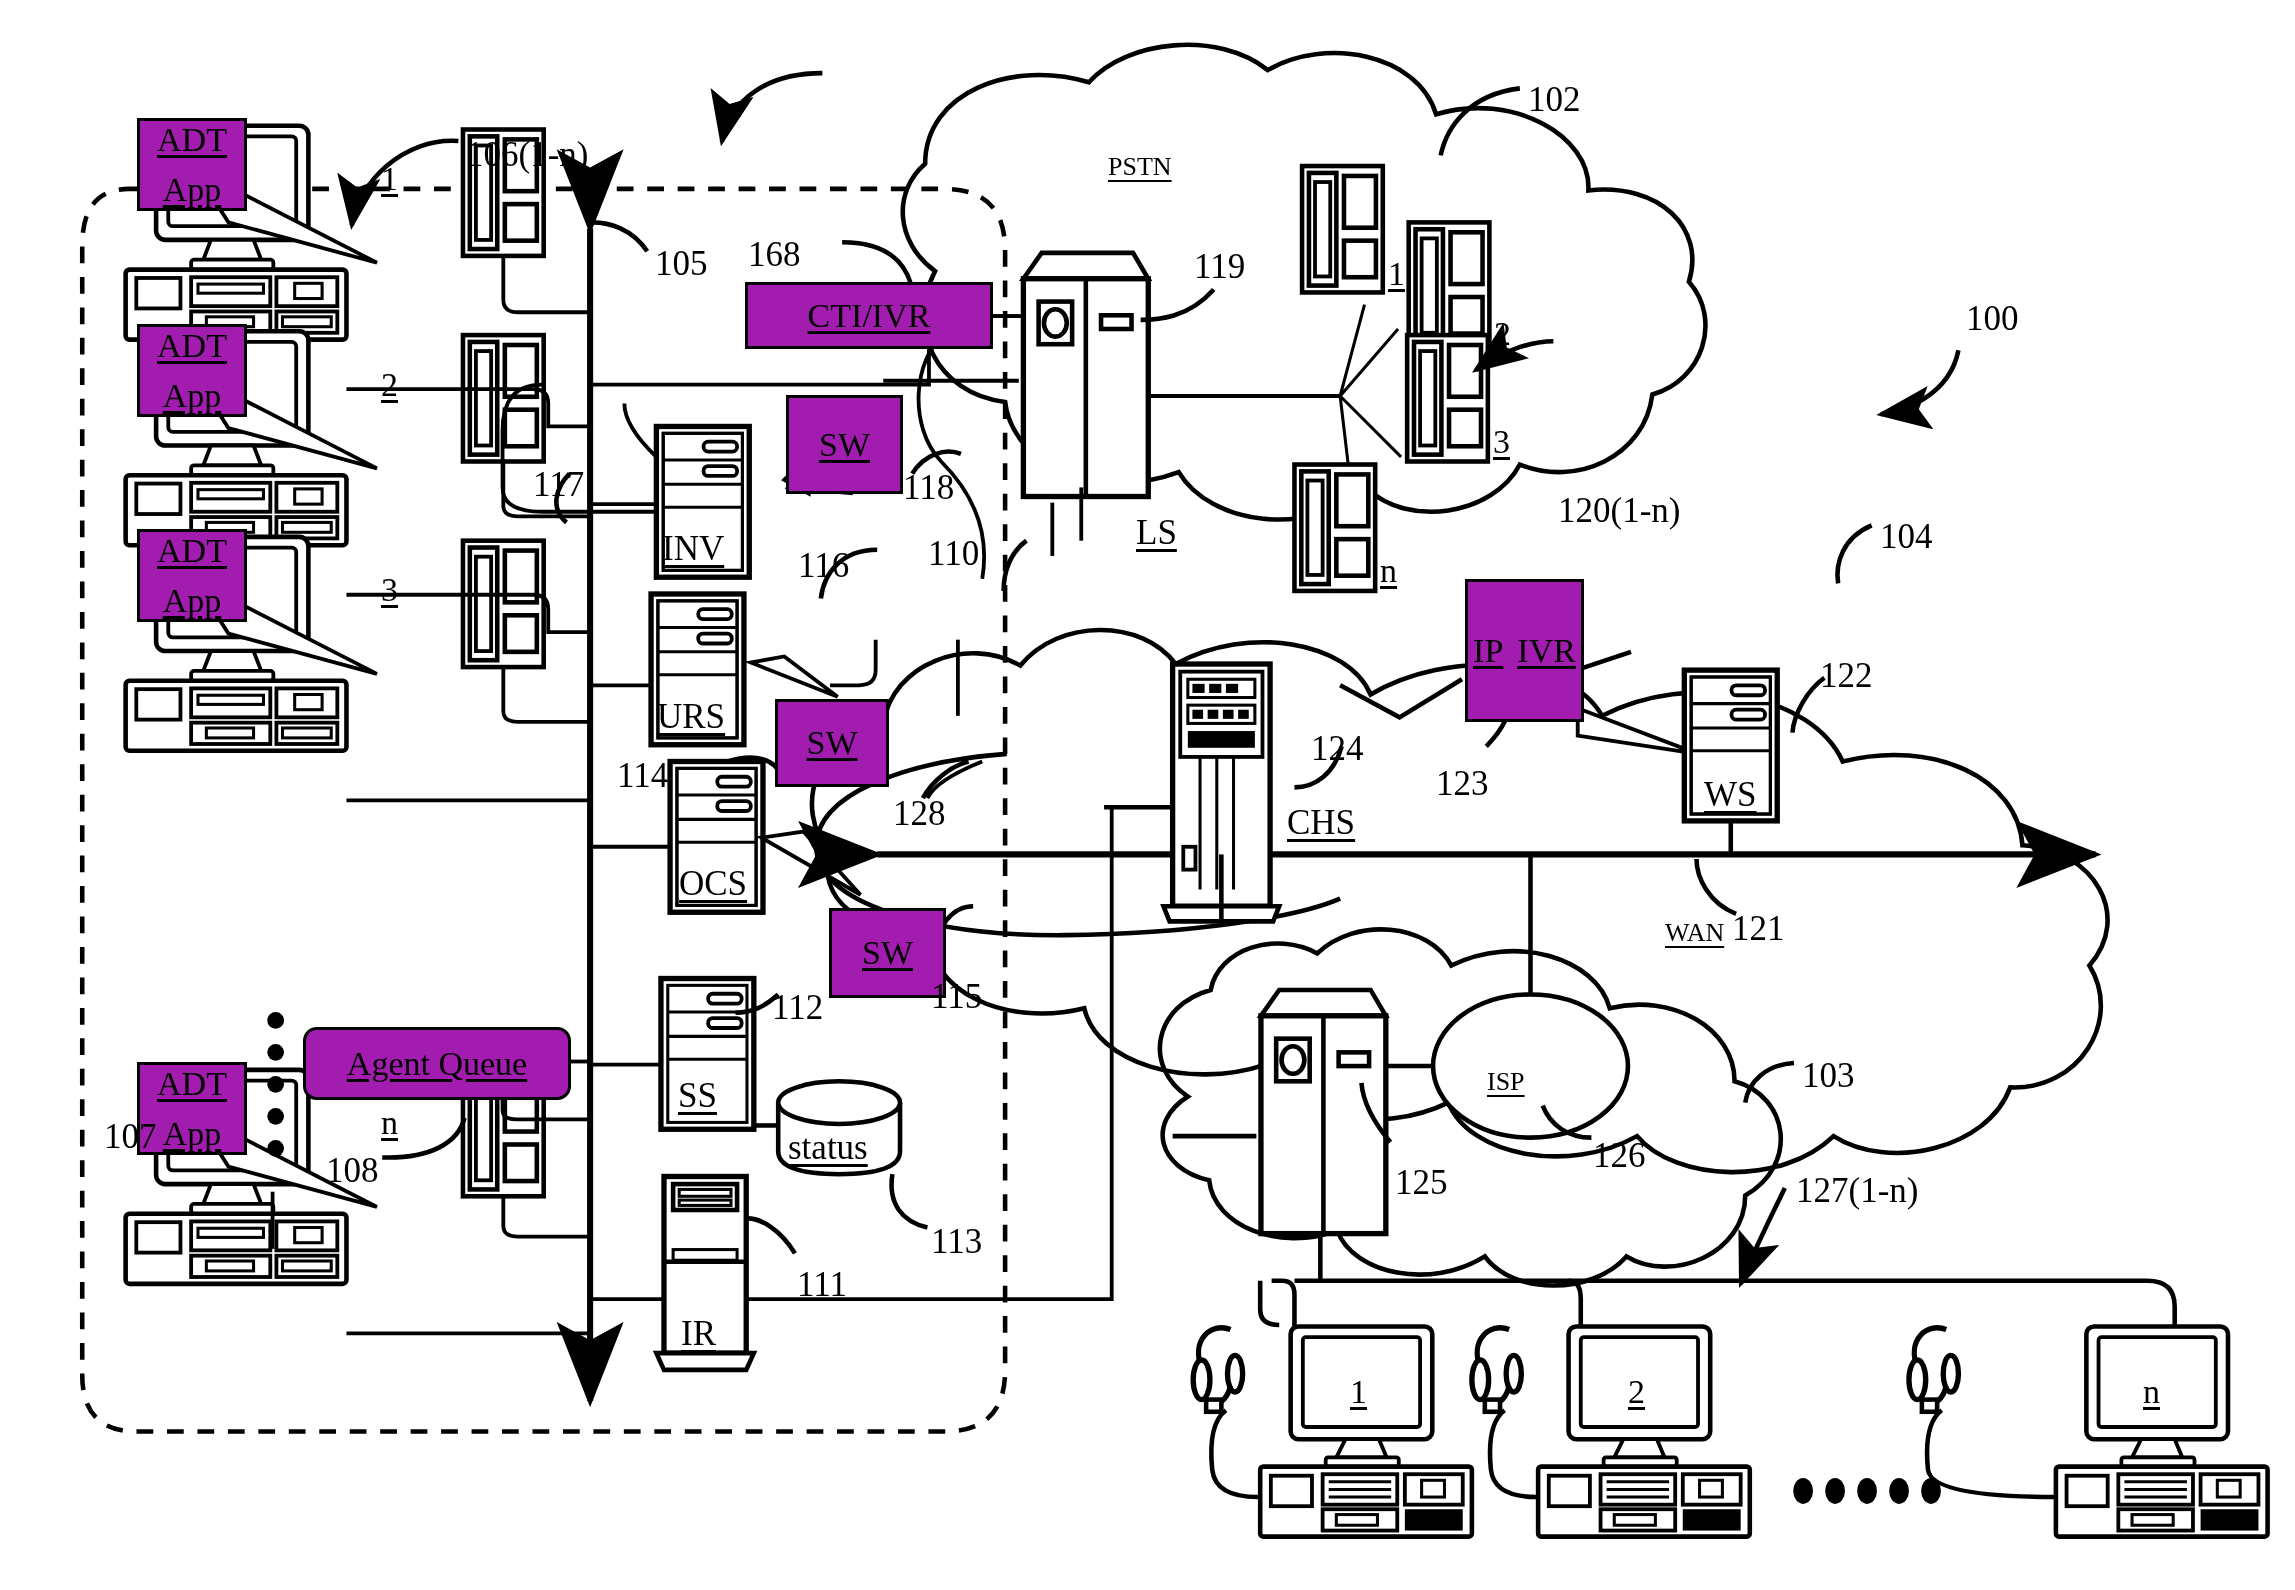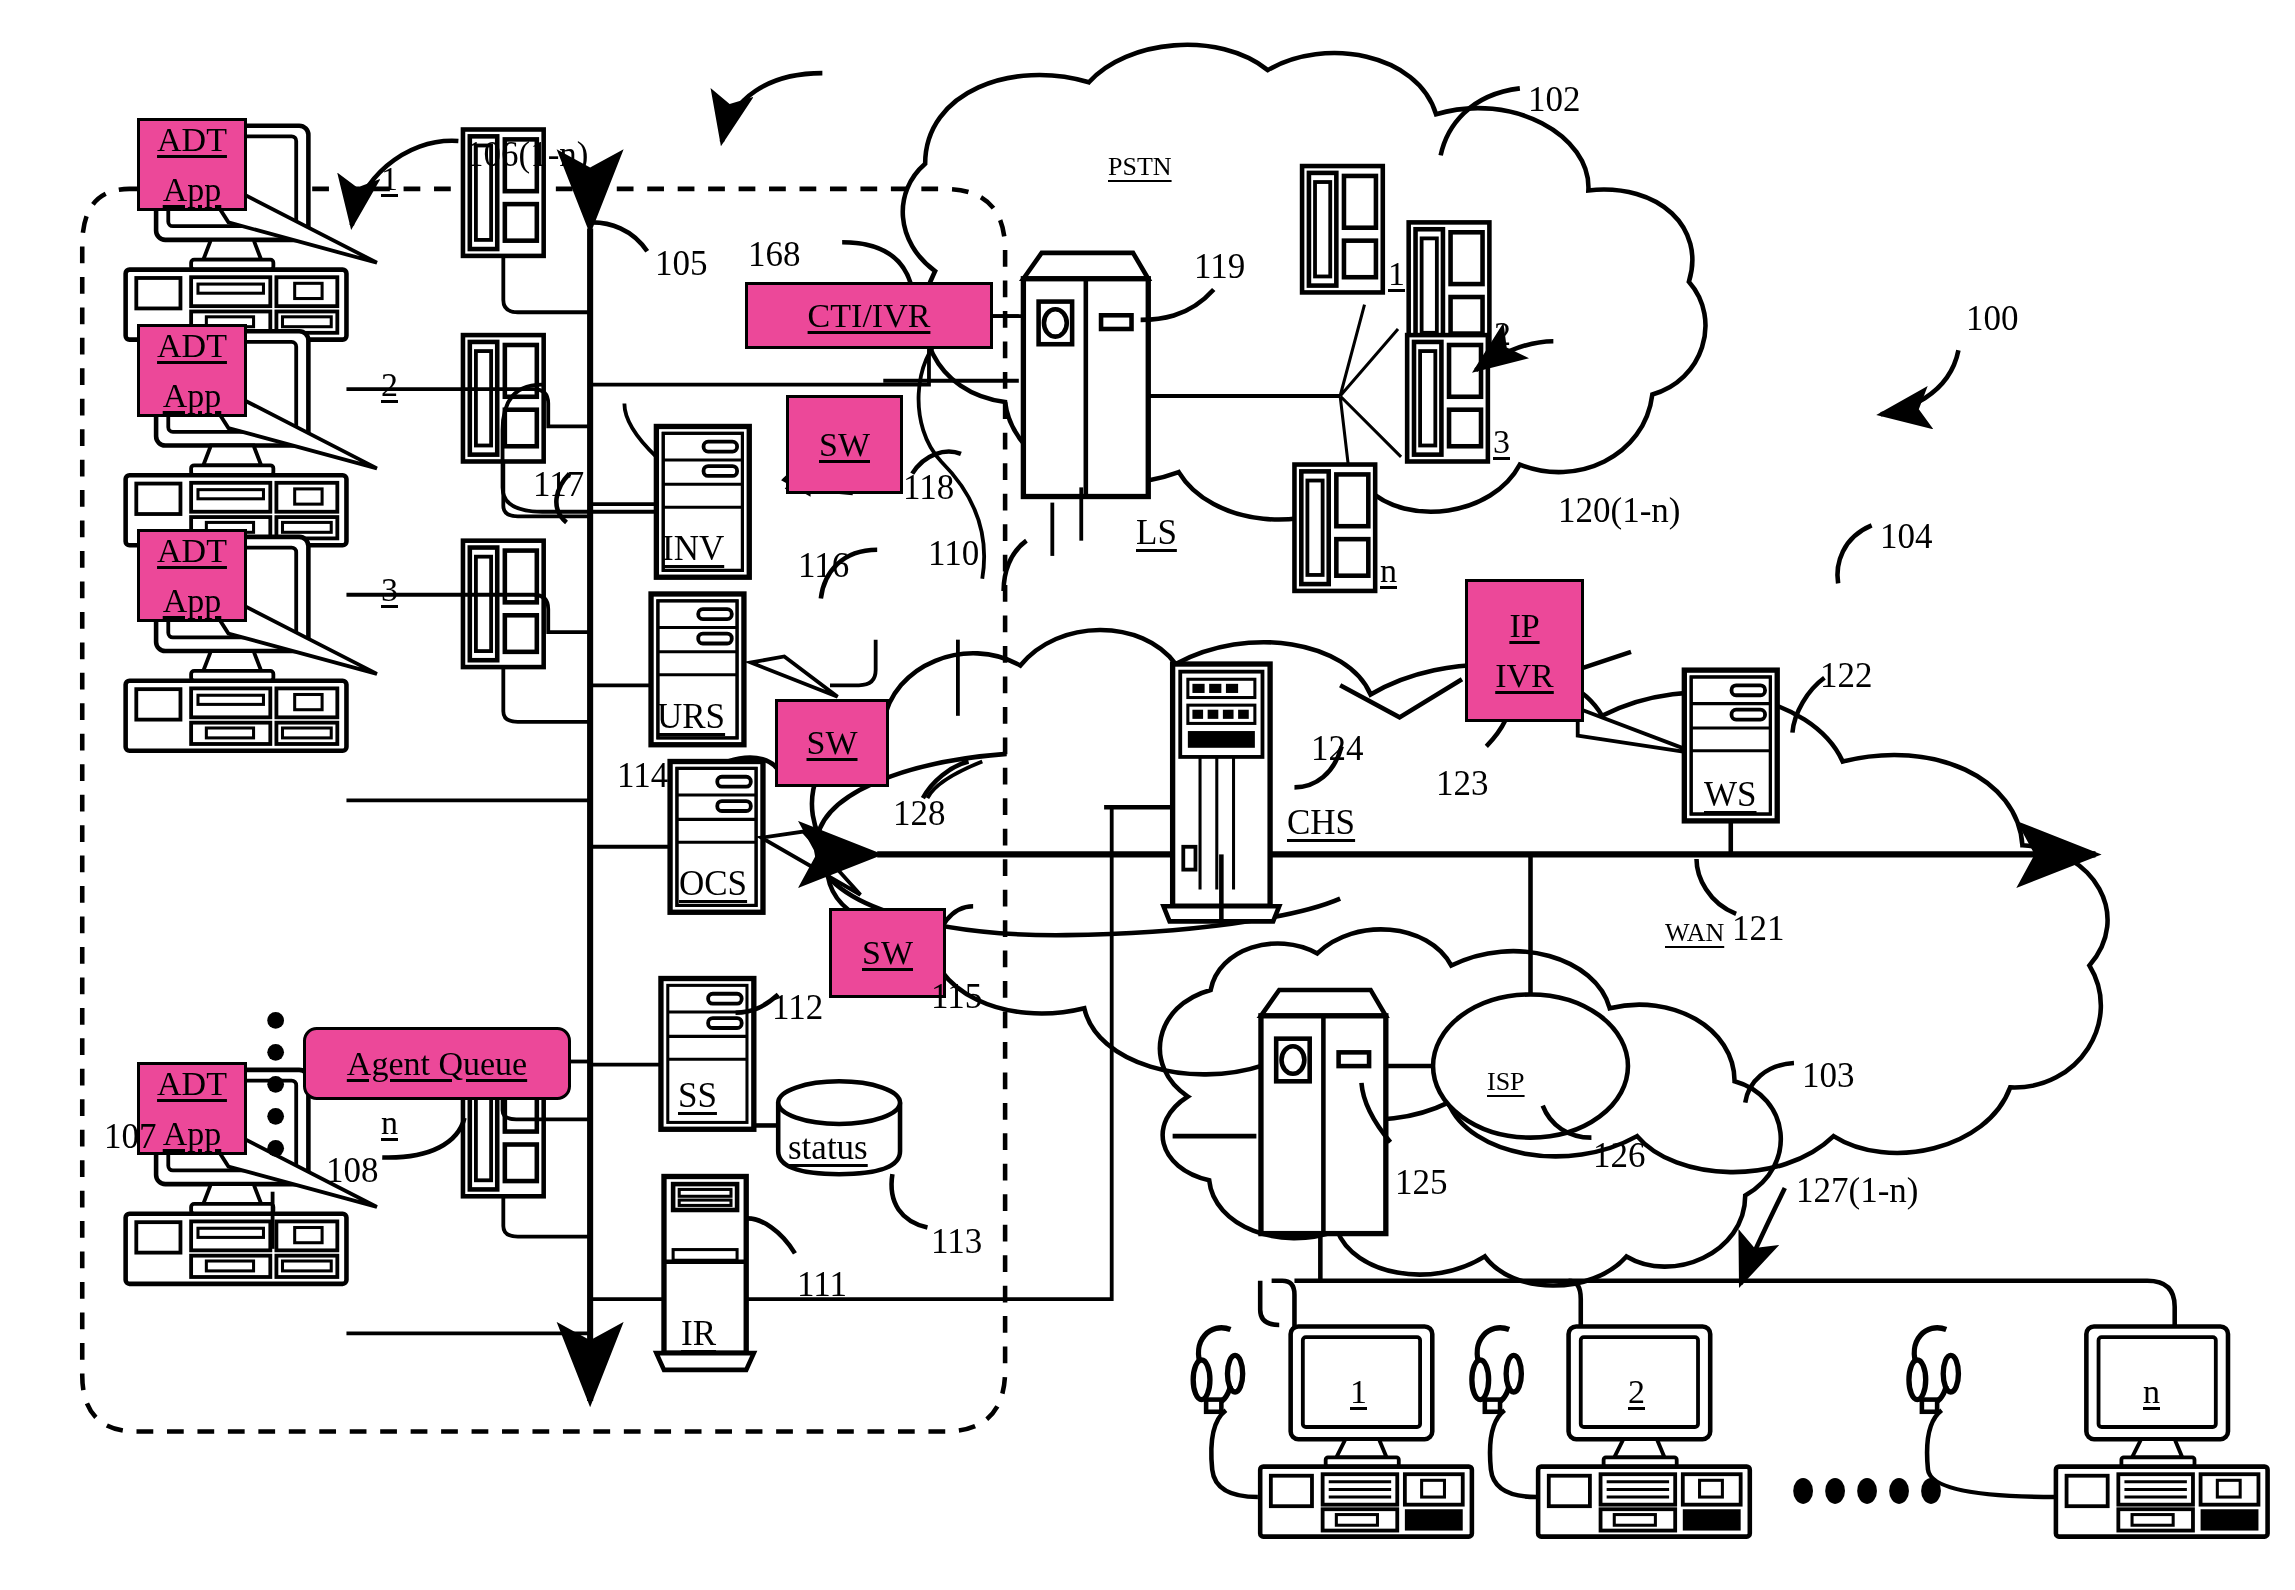--- a/index.html
+++ b/index.html
@@ -5,21 +5,21 @@
   html,body{margin:0;padding:0;background:#fff;}
   #stage{position:relative;width:2295px;height:1590px;background:#fff;
          font-family:"Liberation Serif","DejaVu Serif",serif;color:#000;overflow:hidden;}
   svg.layer{position:absolute;left:0;top:0;width:2295px;height:1590px;}
   .lbl{position:absolute;font-family:"Liberation Serif","DejaVu Serif",serif;
        white-space:nowrap;line-height:1;margin-top:21px;}
   .refnum{font-size:35px;}
   .boxlabel{font-size:35px;text-decoration:underline;text-underline-offset:4.6px;}
   .cloudlabel{font-size:26px;text-decoration:underline;text-underline-offset:4.6px;}
   .scrnum{font-size:34px;text-decoration:underline;text-underline-offset:3.8px;}
-  .callout{position:absolute;border:3px solid #000;background:#ec4899;
+  .callout{position:absolute;border:3px solid #000;background:#a21caf;
            display:flex;align-items:center;justify-content:center;text-align:center;gap:14px;}
   .callout span{font-size:34px;text-decoration:underline;text-underline-offset:3.8px;line-height:1.05;}
   .rounded{border-radius:13.7px;}
 </style>
 </head>
 <body>
 
 <div id="stage">
 
   <svg class="layer" viewBox="0 0 3014 2088">
@@ -428,21 +428,21 @@
   <div class="lbl cloudlabel" style="left:1108px;top:133px">PSTN</div>
   <div class="lbl boxlabel" style="left:1136px;top:494px">LS</div>
 
   <div class="lbl scrnum" style="left:1388px;top:236px">1</div>
   <div class="lbl scrnum" style="left:1494px;top:296px">2</div>
   <div class="lbl scrnum" style="left:1493px;top:404px">3</div>
   <div class="lbl scrnum" style="left:1380px;top:533px">n</div>
 
   <div class="lbl cloudlabel" style="left:1665px;top:899px">WAN</div>
   <div class="lbl boxlabel" style="left:1287px;top:784px">CHS</div>
-  <div class="callout" style="left:1465px;top:579px;width:113px;height:137px;flex-direction:column">
+  <div class="callout" style="left:1465px;top:579px;width:113px;height:137px;flex-direction:row">
     <span>IP</span>
     <span>IVR</span>
   </div>
   <div class="lbl boxlabel" style="left:1704px;top:756px">WS</div>
 
   <div class="lbl cloudlabel" style="left:1487px;top:1048px">ISP</div>
 
   <div class="lbl scrnum" style="left:1350px;top:1354px">1</div>
   <div class="lbl scrnum" style="left:1628px;top:1354px">2</div>
   <div class="lbl scrnum" style="left:2143px;top:1354px">n</div>

